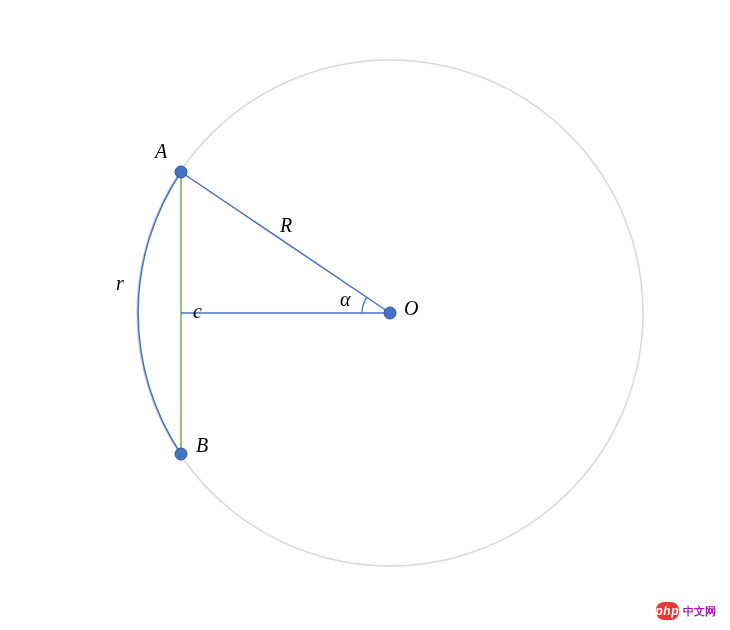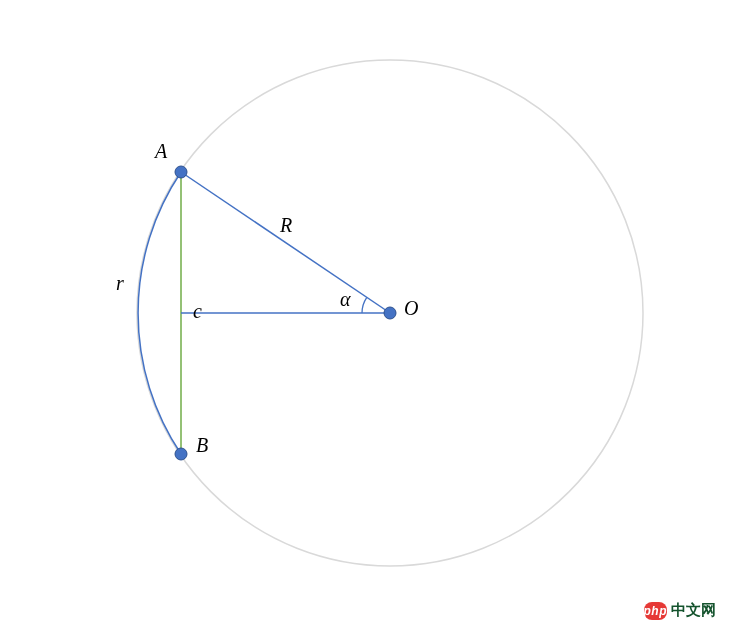--- a/index.html
+++ b/index.html
@@ -38,22 +38,22 @@
       font-family: Arial, sans-serif;
       font-weight: bold;
       font-style: italic;
       font-size: 12px;
       padding: 2px 0;
       border-radius: 8px;
       letter-spacing: 0.5px;
     }
     .watermark-text {
       font-family: "SimSun", "Microsoft YaHei", sans-serif;
-      font-size: 15px;
-      color: #14532d;
+      font-size: 11px;
+      color: #a21caf;
       font-weight: bold;
     }
   </style>
 </head>
 <body>
 
 <div class="diagram-container">
   <svg width="730" height="630" viewBox="0 0 730 630">
 
     <circle cx="390" cy="313" r="253" fill="none" stroke="#d9d9d9" stroke-width="1.5"></circle>

